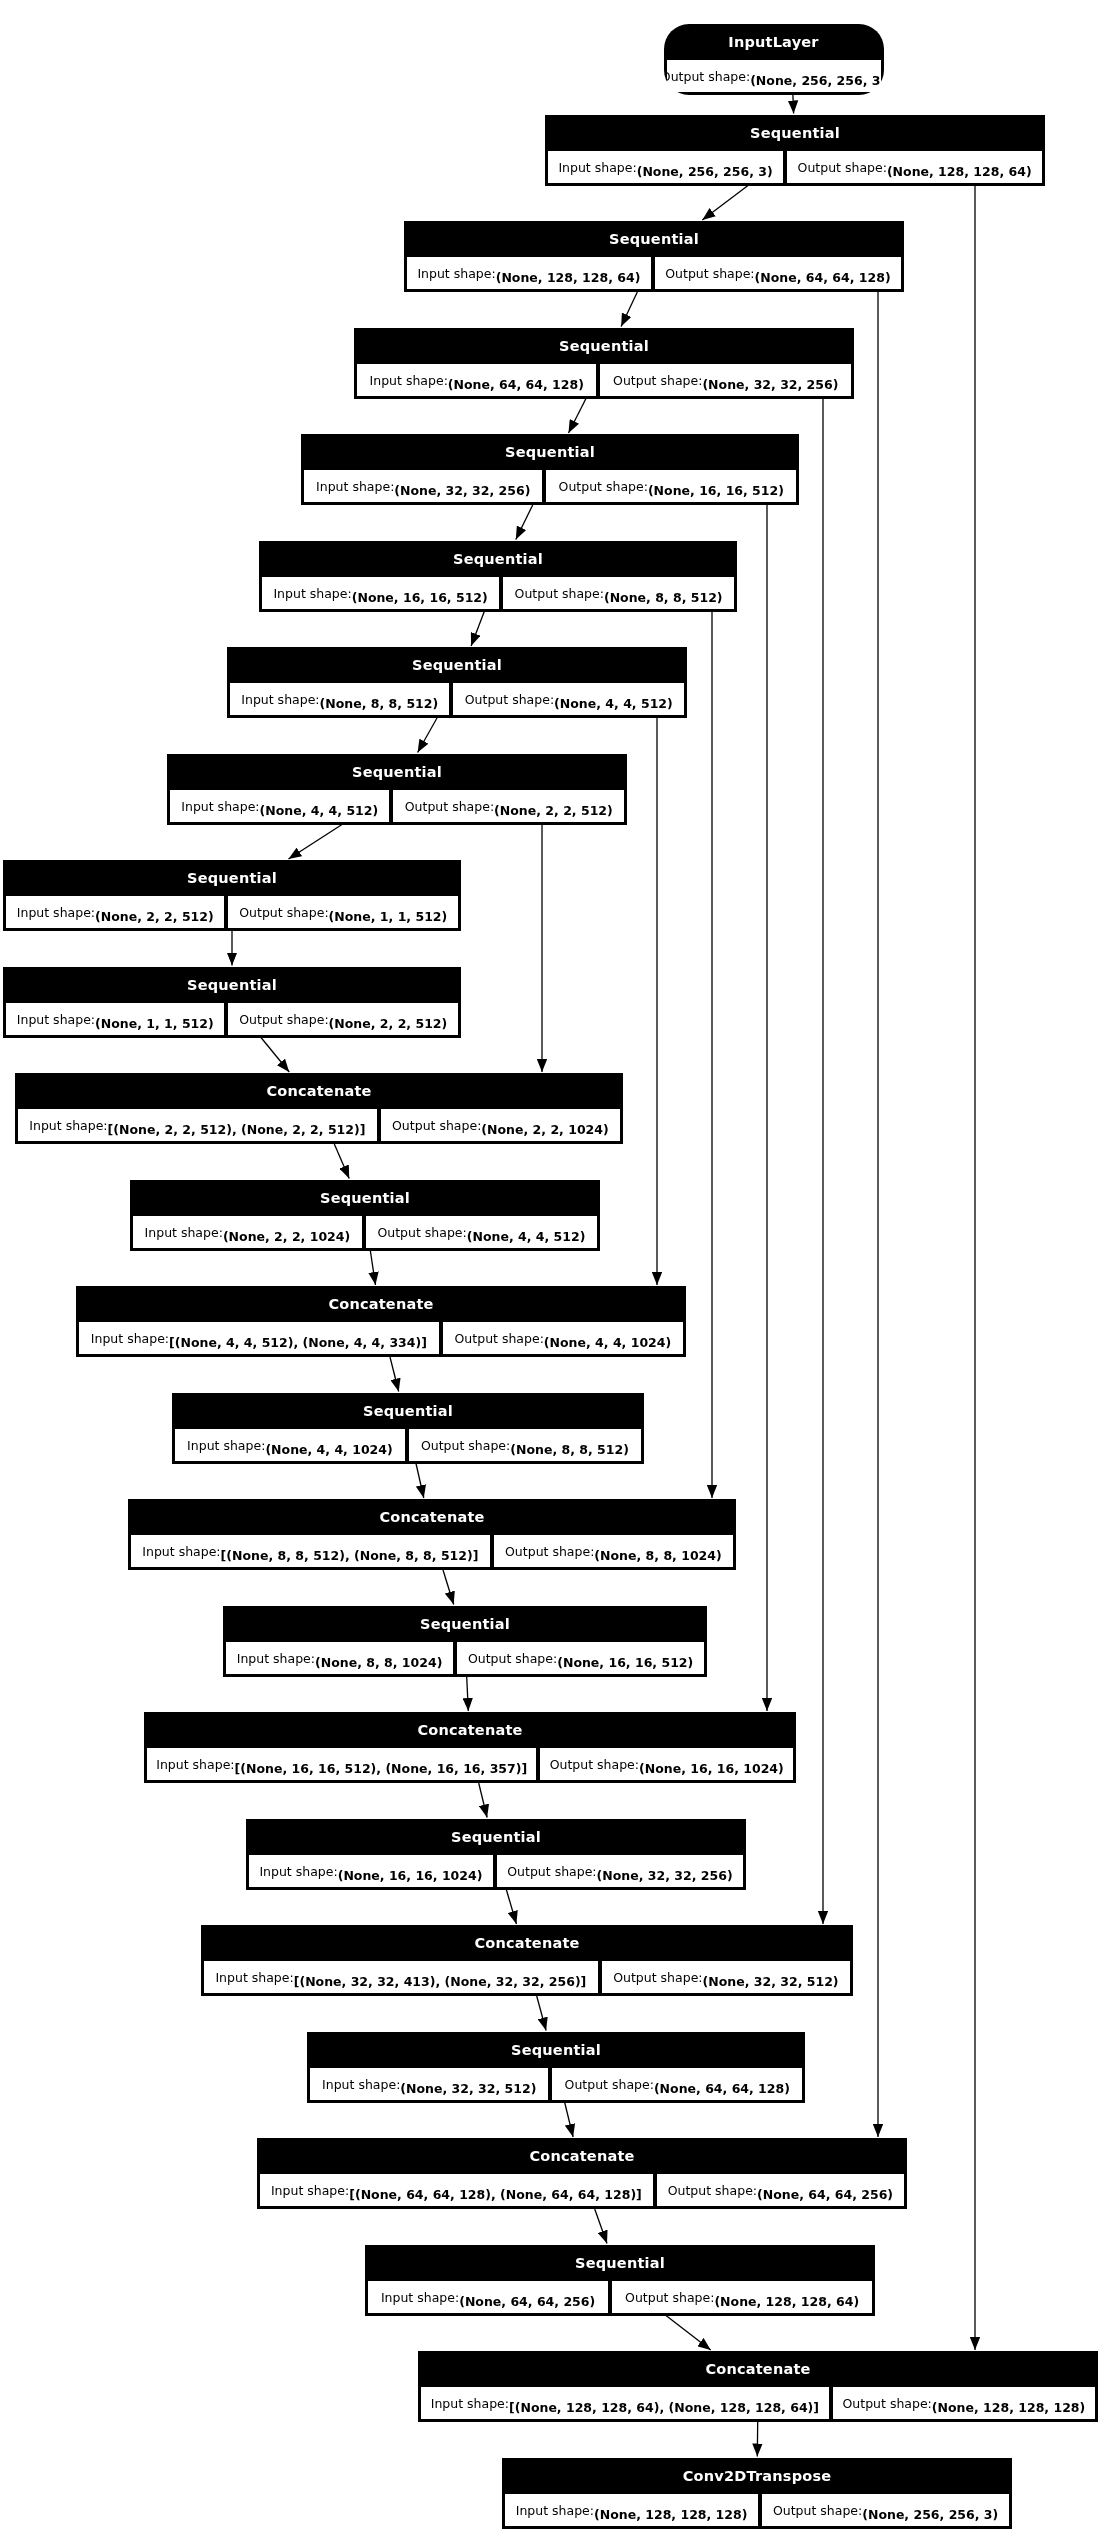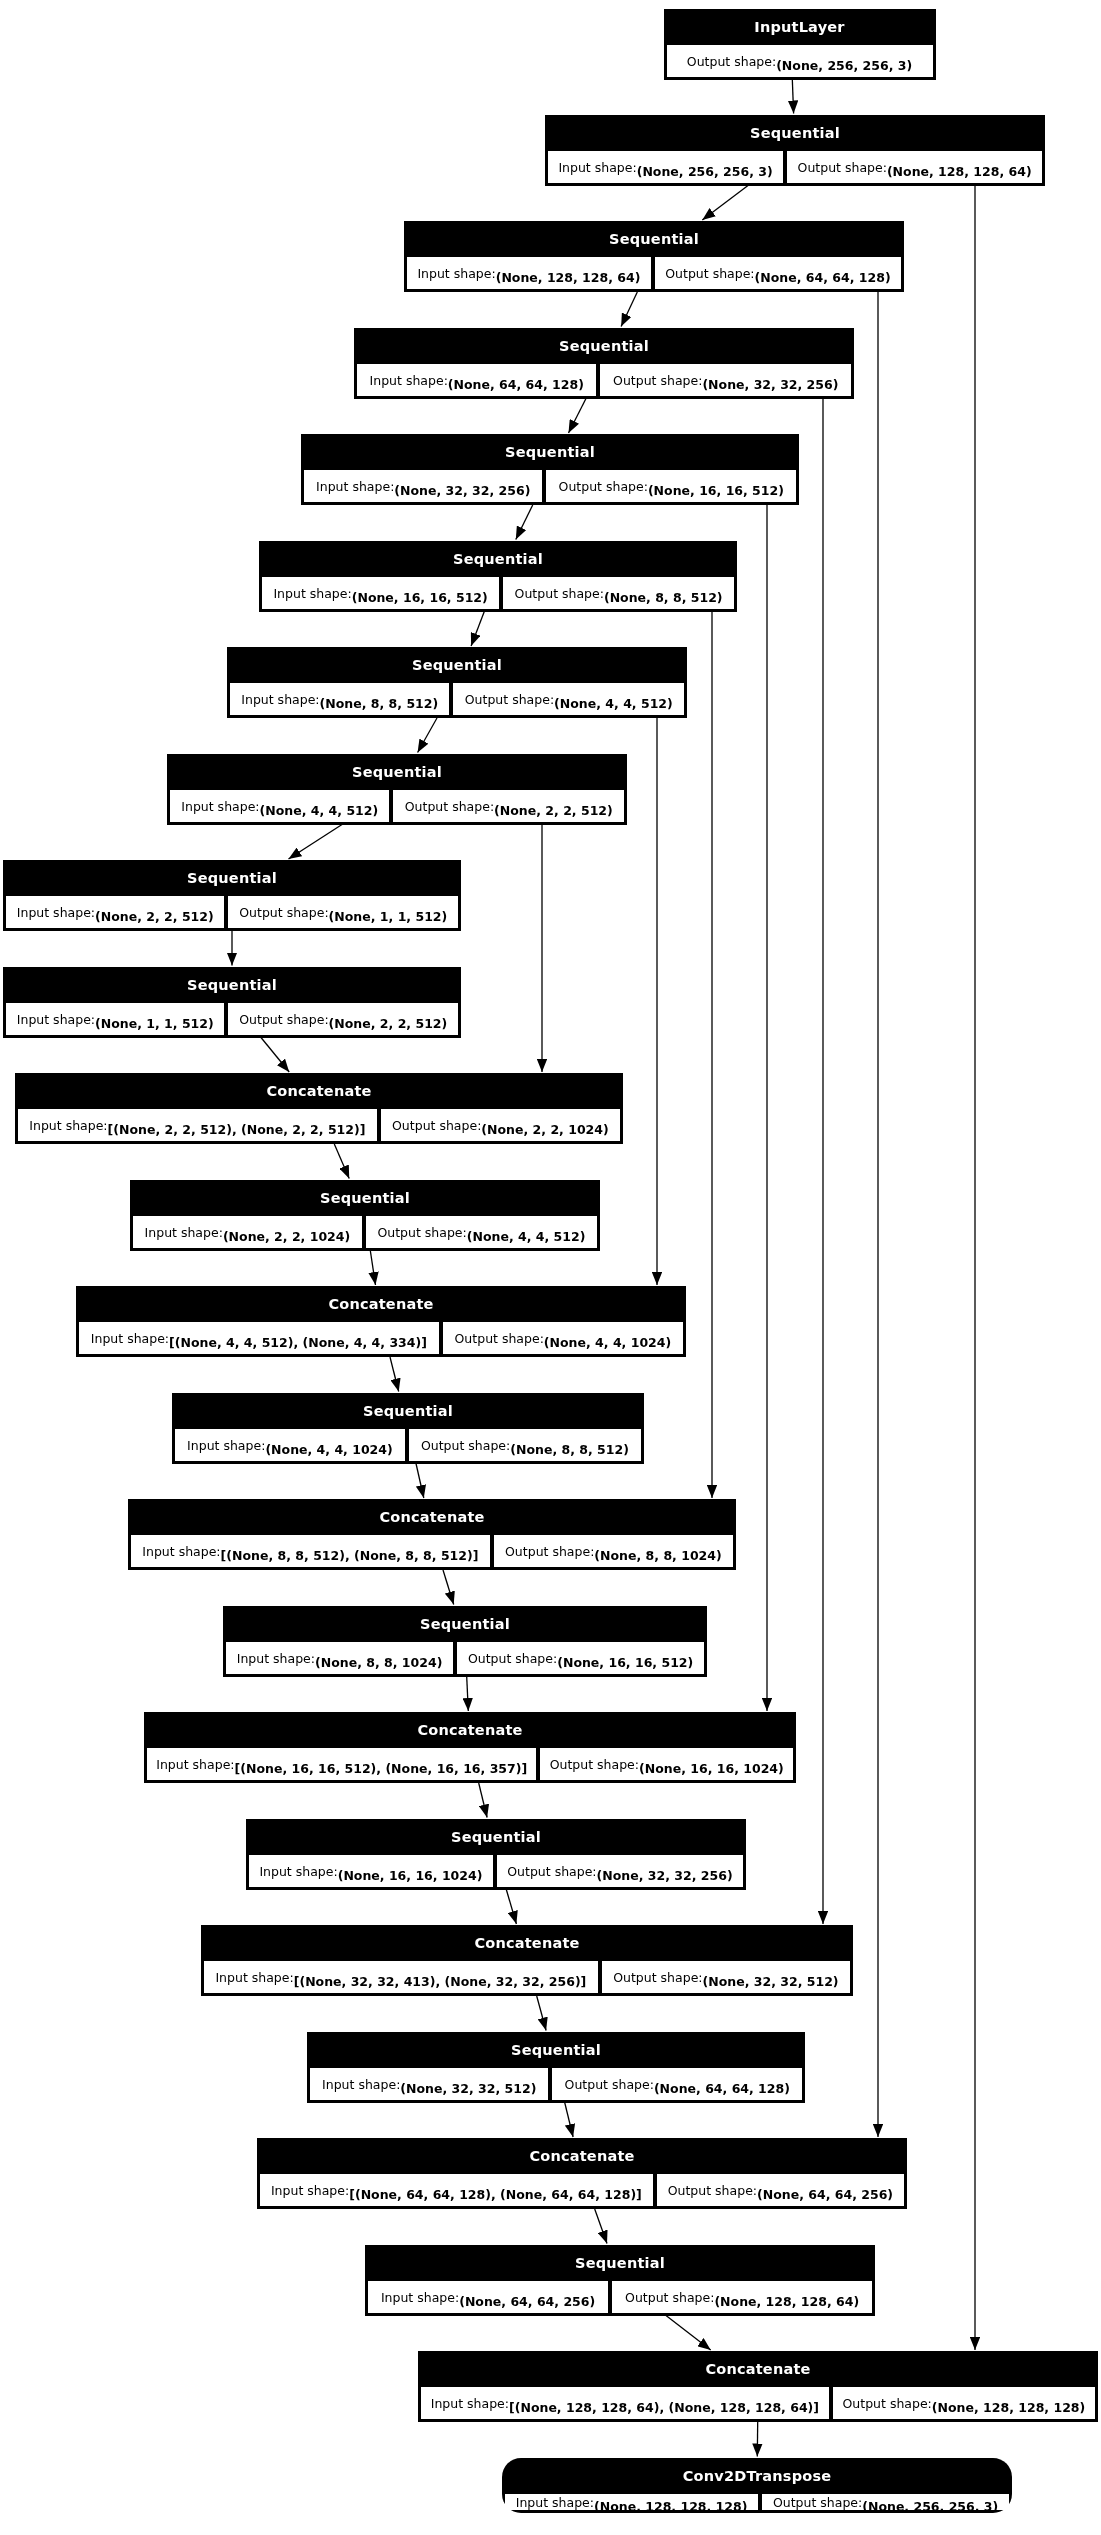--- a/index.html
+++ b/index.html
@@ -65,21 +65,21 @@
         <line x1="975.0" y1="185.5" x2="975.0" y2="2350.0" marker-end="url(#arrow)"></line>
         <line x1="878.0" y1="292.0" x2="878.0" y2="2137.0" marker-end="url(#arrow)"></line>
         <line x1="823.0" y1="398.5" x2="823.0" y2="1924.0" marker-end="url(#arrow)"></line>
         <line x1="767.0" y1="505.0" x2="767.0" y2="1711.0" marker-end="url(#arrow)"></line>
         <line x1="712.0" y1="611.5" x2="712.0" y2="1498.0" marker-end="url(#arrow)"></line>
         <line x1="657.0" y1="718.0" x2="657.0" y2="1285.0" marker-end="url(#arrow)"></line>
         <line x1="542.0" y1="824.5" x2="542.0" y2="1072.0" marker-end="url(#arrow)"></line>
       </g>
   </svg>
   <div id="graph">
-      <div class="node" style="left: 663.5px; top: 9px; width: 272px; height: 71px;">
+      <div class="node" style="left: 663.5px; top: 24px; width: 220px; height: 71px; border-radius: 25px;">
         <div class="title">InputLayer</div>
         <div class="cells">
           <div class="cell">
             <span>Output shape: </span>
             <span class="val">(None, 256, 256, 3)</span>
           </div>
         </div>
       </div>
       <div class="node" style="left: 545px; top: 115px; width: 500px; height: 71px;">
         <div class="title">Sequential</div>
@@ -360,21 +360,21 @@
           <div class="cell">
             <span>Input shape: </span>
             <span class="val">[(None, 128, 128, 64), (None, 128, 128, 64)]</span>
           </div>
           <div class="cell">
             <span>Output shape: </span>
             <span class="val">(None, 128, 128, 128)</span>
           </div>
         </div>
       </div>
-      <div class="node" style="left: 502px; top: 2458px; width: 510px; height: 55px; border-radius: 19px;">
+      <div class="node" style="left: 502px; top: 2458px; width: 510px; height: 71px;">
         <div class="title">Conv2DTranspose</div>
         <div class="cells">
           <div class="cell">
             <span>Input shape: </span>
             <span class="val">(None, 128, 128, 128)</span>
           </div>
           <div class="cell">
             <span>Output shape: </span>
             <span class="val">(None, 256, 256, 3)</span>
           </div>

